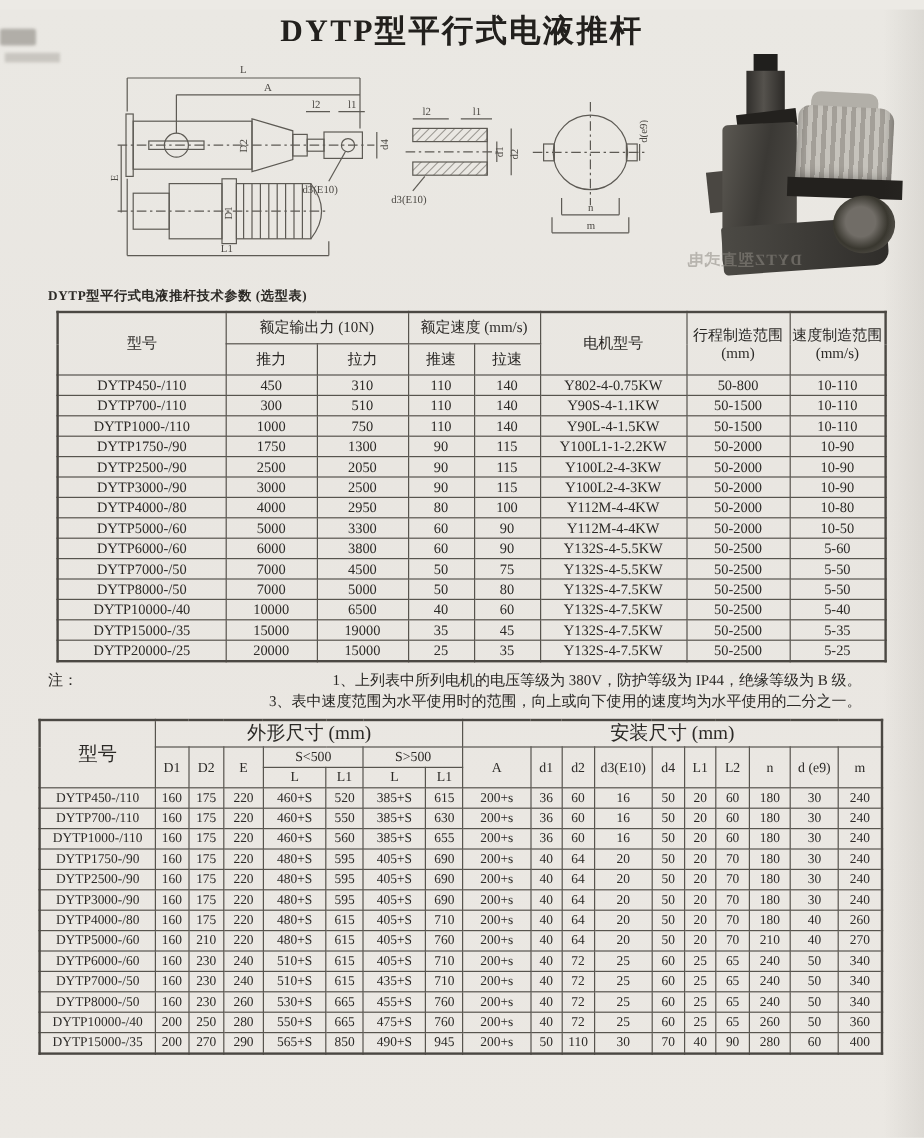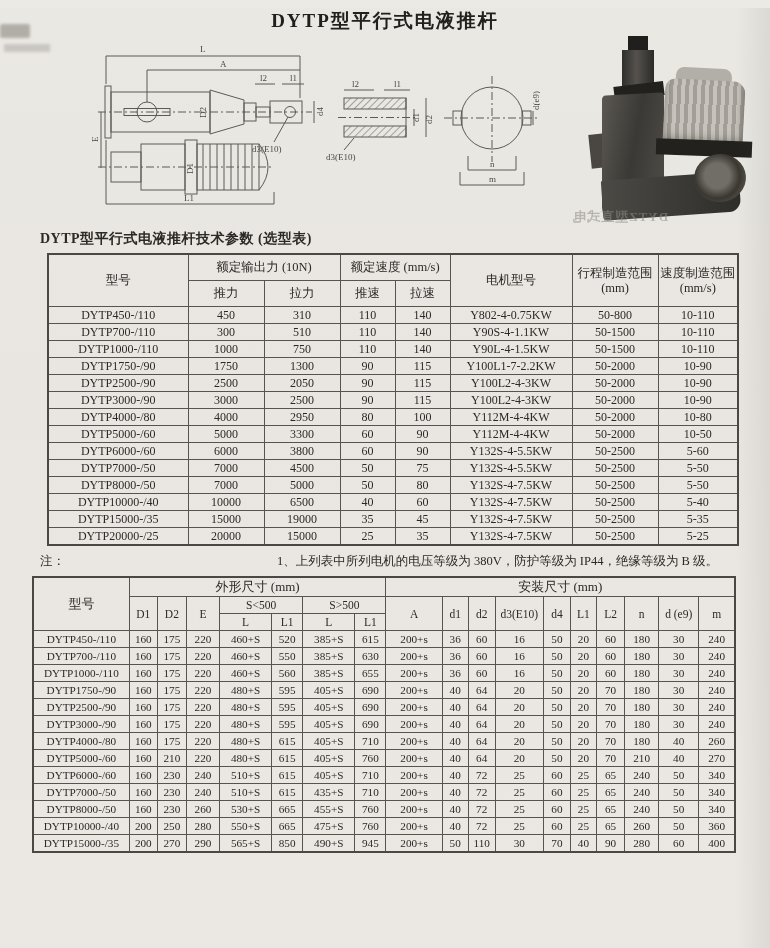--- a/index.html
+++ b/index.html
@@ -14,21 +14,21 @@
     background:linear-gradient(180deg,#eae8e3 0%,#e9e6e1 40%,#ebe8e3 100%);}
   .edge-shade{position:absolute;right:0;top:0;width:34px;height:948px;
     background:linear-gradient(to left,rgba(90,85,78,.10),rgba(0,0,0,0));pointer-events:none;}
   .corner-mark{position:absolute;left:0;top:16px;width:30px;height:14px;background:#7a766f;
     opacity:.5;filter:blur(1.5px);border-radius:2px;}
   .corner-mark2{position:absolute;left:4px;top:36px;width:46px;height:8px;background:#8d8982;
     opacity:.35;filter:blur(1.5px);}
   .bleed-text{position:absolute;left:572px;top:200px;transform:scaleX(-1);
     color:#8f8b84;opacity:.55;filter:blur(.4px);font-size:13px;font-weight:bold;letter-spacing:1px;}
 
-  h1.title{margin:8px 0 0;text-align:center;font-size:19px;letter-spacing:2px;
+  h1.title{margin:8px 0 0;text-align:center;font-size:26px;letter-spacing:2px;
     font-weight:bold;color:#22201d;}
 
   .figure-row{position:relative;height:182px;margin-top:2px;}
   .drawing-svg{position:absolute;left:92px;top:2px;}
   .drawing-svg text{font-family:"Liberation Serif","DejaVu Serif",serif;font-size:9px;fill:#4c4944;}
 
   .photo{position:absolute;left:544px;top:0;width:200px;height:182px;}
   .photo div{position:absolute;}
   .p-neck{left:78px;top:14px;width:32px;height:42px;background:linear-gradient(90deg,#302e2b,#55524d 45%,#2c2a27);}
   .p-cap{left:84px;top:0;width:20px;height:20px;background:#201f1d;}
@@ -38,31 +38,31 @@
   .p-lug{left:46px;top:98px;width:16px;height:34px;background:#4a4742;transform:rotate(-6deg);}
   .p-foot{left:58px;top:140px;width:138px;height:40px;background:linear-gradient(95deg,#4c4a45,#2f2d2a);
     border-radius:2px 8px 12px 4px;transform:rotate(-4deg);}
   .p-motor-cap{left:132px;top:32px;width:56px;height:16px;background:#b2afa8;border-radius:8px 8px 0 0;transform:rotate(3deg);}
   .p-motor{left:120px;top:44px;width:80px;height:68px;border-radius:10px 12px 6px 6px;transform:rotate(3deg);
     background:repeating-linear-gradient(90deg,#c6c3bc 0 4px,#a39f98 4px 8px);box-shadow:inset 0 -8px 10px rgba(40,38,35,.45);}
   .p-motor-band{left:112px;top:104px;width:96px;height:16px;background:#23211e;transform:rotate(2deg);}
   .p-port{left:150px;top:118px;width:52px;height:48px;border-radius:50%;transform:rotate(-5deg);
     background:radial-gradient(circle at 45% 45%,#716d67 0 32%,#39372f 58%,#56534d 80%);}
 
-  .section-title{margin:12px 0 0 40px;font-size:14px;font-weight:bold;color:#2c2a26;letter-spacing:.5px;}
+  .section-title{margin:12px 0 0 40px;font-size:11px;font-weight:bold;color:#2c2a26;letter-spacing:.5px;}
 
   table{border-collapse:collapse;table-layout:fixed;background:transparent;}
   th,td{border:1px solid #57544e;text-align:center;font-weight:normal;padding:0;
     white-space:nowrap;overflow:hidden;color:#2b2926;}
   .t1{width:690px;margin:5px 0 0 47px;border:2px solid #4b4843;}
   .t1 thead th{height:25px;font-size:12.5px;}
   .t1 td{height:16px;font-size:12px;}
   .t2{width:704px;margin:6px 0 0 32px;border:2px solid #4b4843;font-size:11.5px;}
   .t2 thead th{height:16px;font-size:11.5px;}
-  .t2 thead tr.group th{height:17px;font-size:13px;}
+  .t2 thead tr.group th{height:17px;font-size:16px;}
   .t2 td{height:16px;font-size:11.2px;}
   .hdr2{line-height:1.15;}
 
   .notes{position:relative;margin:7px 0 0 40px;padding-left:28px;font-size:12.5px;line-height:17px;width:650px;}
   .notes-label{position:absolute;left:0;top:0;}
   .note-line{padding-left:2em;text-indent:-2em;text-align:right;}
 </style>
 </head>
 <body>
 
@@ -250,21 +250,21 @@
           <td>Y90L-4-1.5KW</td>
           <td>50-1500</td>
           <td>10-110</td>
         </tr>
         <tr>
           <td>DYTP1750-/90</td>
           <td>1750</td>
           <td>1300</td>
           <td>90</td>
           <td>115</td>
-          <td>Y100L1-7-2.2KW</td>
+          <td>Y100L1-1-2.2KW</td>
           <td>50-2000</td>
           <td>10-90</td>
         </tr>
         <tr>
           <td>DYTP2500-/90</td>
           <td>2500</td>
           <td>2050</td>
           <td>90</td>
           <td>115</td>
           <td>Y100L2-4-3KW</td>
@@ -361,20 +361,21 @@
           <td>50-2500</td>
           <td>5-25</td>
         </tr>
       </tbody>
   </table>
 
   <div class="notes">
     <span class="notes-label">注：</span>
     <div class="notes-list">
         <div class="note-line">1、上列表中所列电机的电压等级为 380V，防护等级为 IP44，绝缘等级为 B 级。</div>
+        <div class="note-line">3、表中速度范围为水平使用时的范围，向上或向下使用的速度均为水平使用的二分之一。</div>
       </div>
   </div>
 
 
   <table class="t2">
     <colgroup>
       <col style="width:96px">
         <col style="width:28px">
         <col style="width:29px">
         <col style="width:33px">

